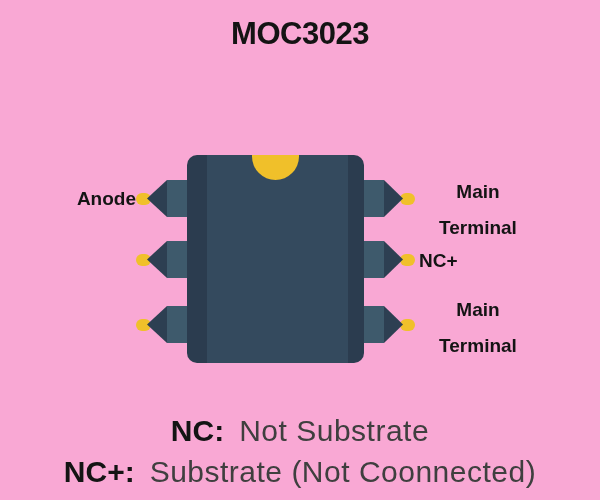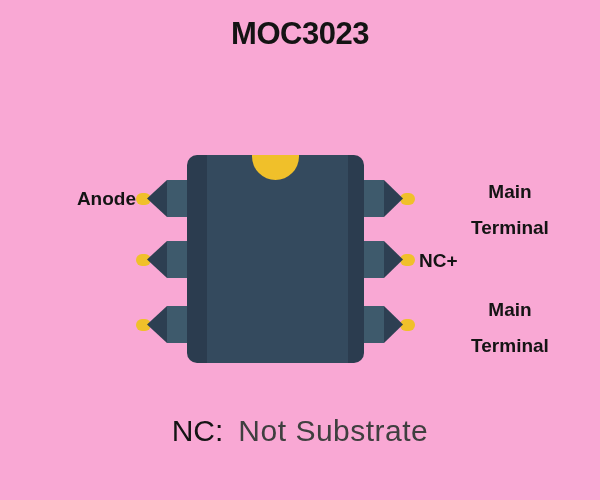--- a/index.html
+++ b/index.html
@@ -74,34 +74,34 @@
 
   
   .pin-lbl {
     position: absolute;
     font-size: 19px; font-weight: 700; line-height: 37px;
     color: var(--label-text, #131313);
     white-space: nowrap;
   }
   .lbl-left { right: 464px; text-align: right; }
   .lbl-block {
-    left: 412px; width: 132px; text-align: center; line-height: 36px; margin-left: 32px;
+    left: 412px; width: 132px; text-align: center; line-height: 36px;
   }
   .lbl-block-top { top: 174px; }
   .lbl-block-bottom { top: 292px; }
   .lbl-ncplus { left: 419px; top: 243px; line-height: 36px; }
 
   
   .legend {
     position: absolute; left: 0; right: 0; top: 410px;
     text-align: center;
     font-size: 30px; line-height: 41px;
     white-space: nowrap;
   }
-  .legend .term { font-weight: 400; color: var(--label-text, #151515); margin-right: 15px; }
+  .legend .term { font-weight: 700; color: var(--label-text, #151515); margin-right: 15px; }
   .legend .def  { font-weight: 400; color: var(--legend-text, #3f3f3f); letter-spacing: 0.5px; }
 </style>
 </head>
 <body>
 
 <div class="canvas">
 
   <h1 class="title">MOC3023</h1>
 
   <div class="chip">
@@ -150,15 +150,18 @@
   <div class="pin-lbl lbl-ncplus">NC+</div>
   <div class="pin-lbl lbl-block lbl-block-bottom">
     <div>Main</div>
     <div>Terminal</div>
   </div>
 
   <div class="legend">
     <div class="legend-line">
       <span class="term">NC:</span><span class="def">Not Substrate</span>
     </div>
+    <div class="legend-line">
+      <span class="term">NC+:</span><span class="def">Substrate (Not Coonnected)</span>
+    </div>
   </div>
 
 </div>
 
 </body></html>

